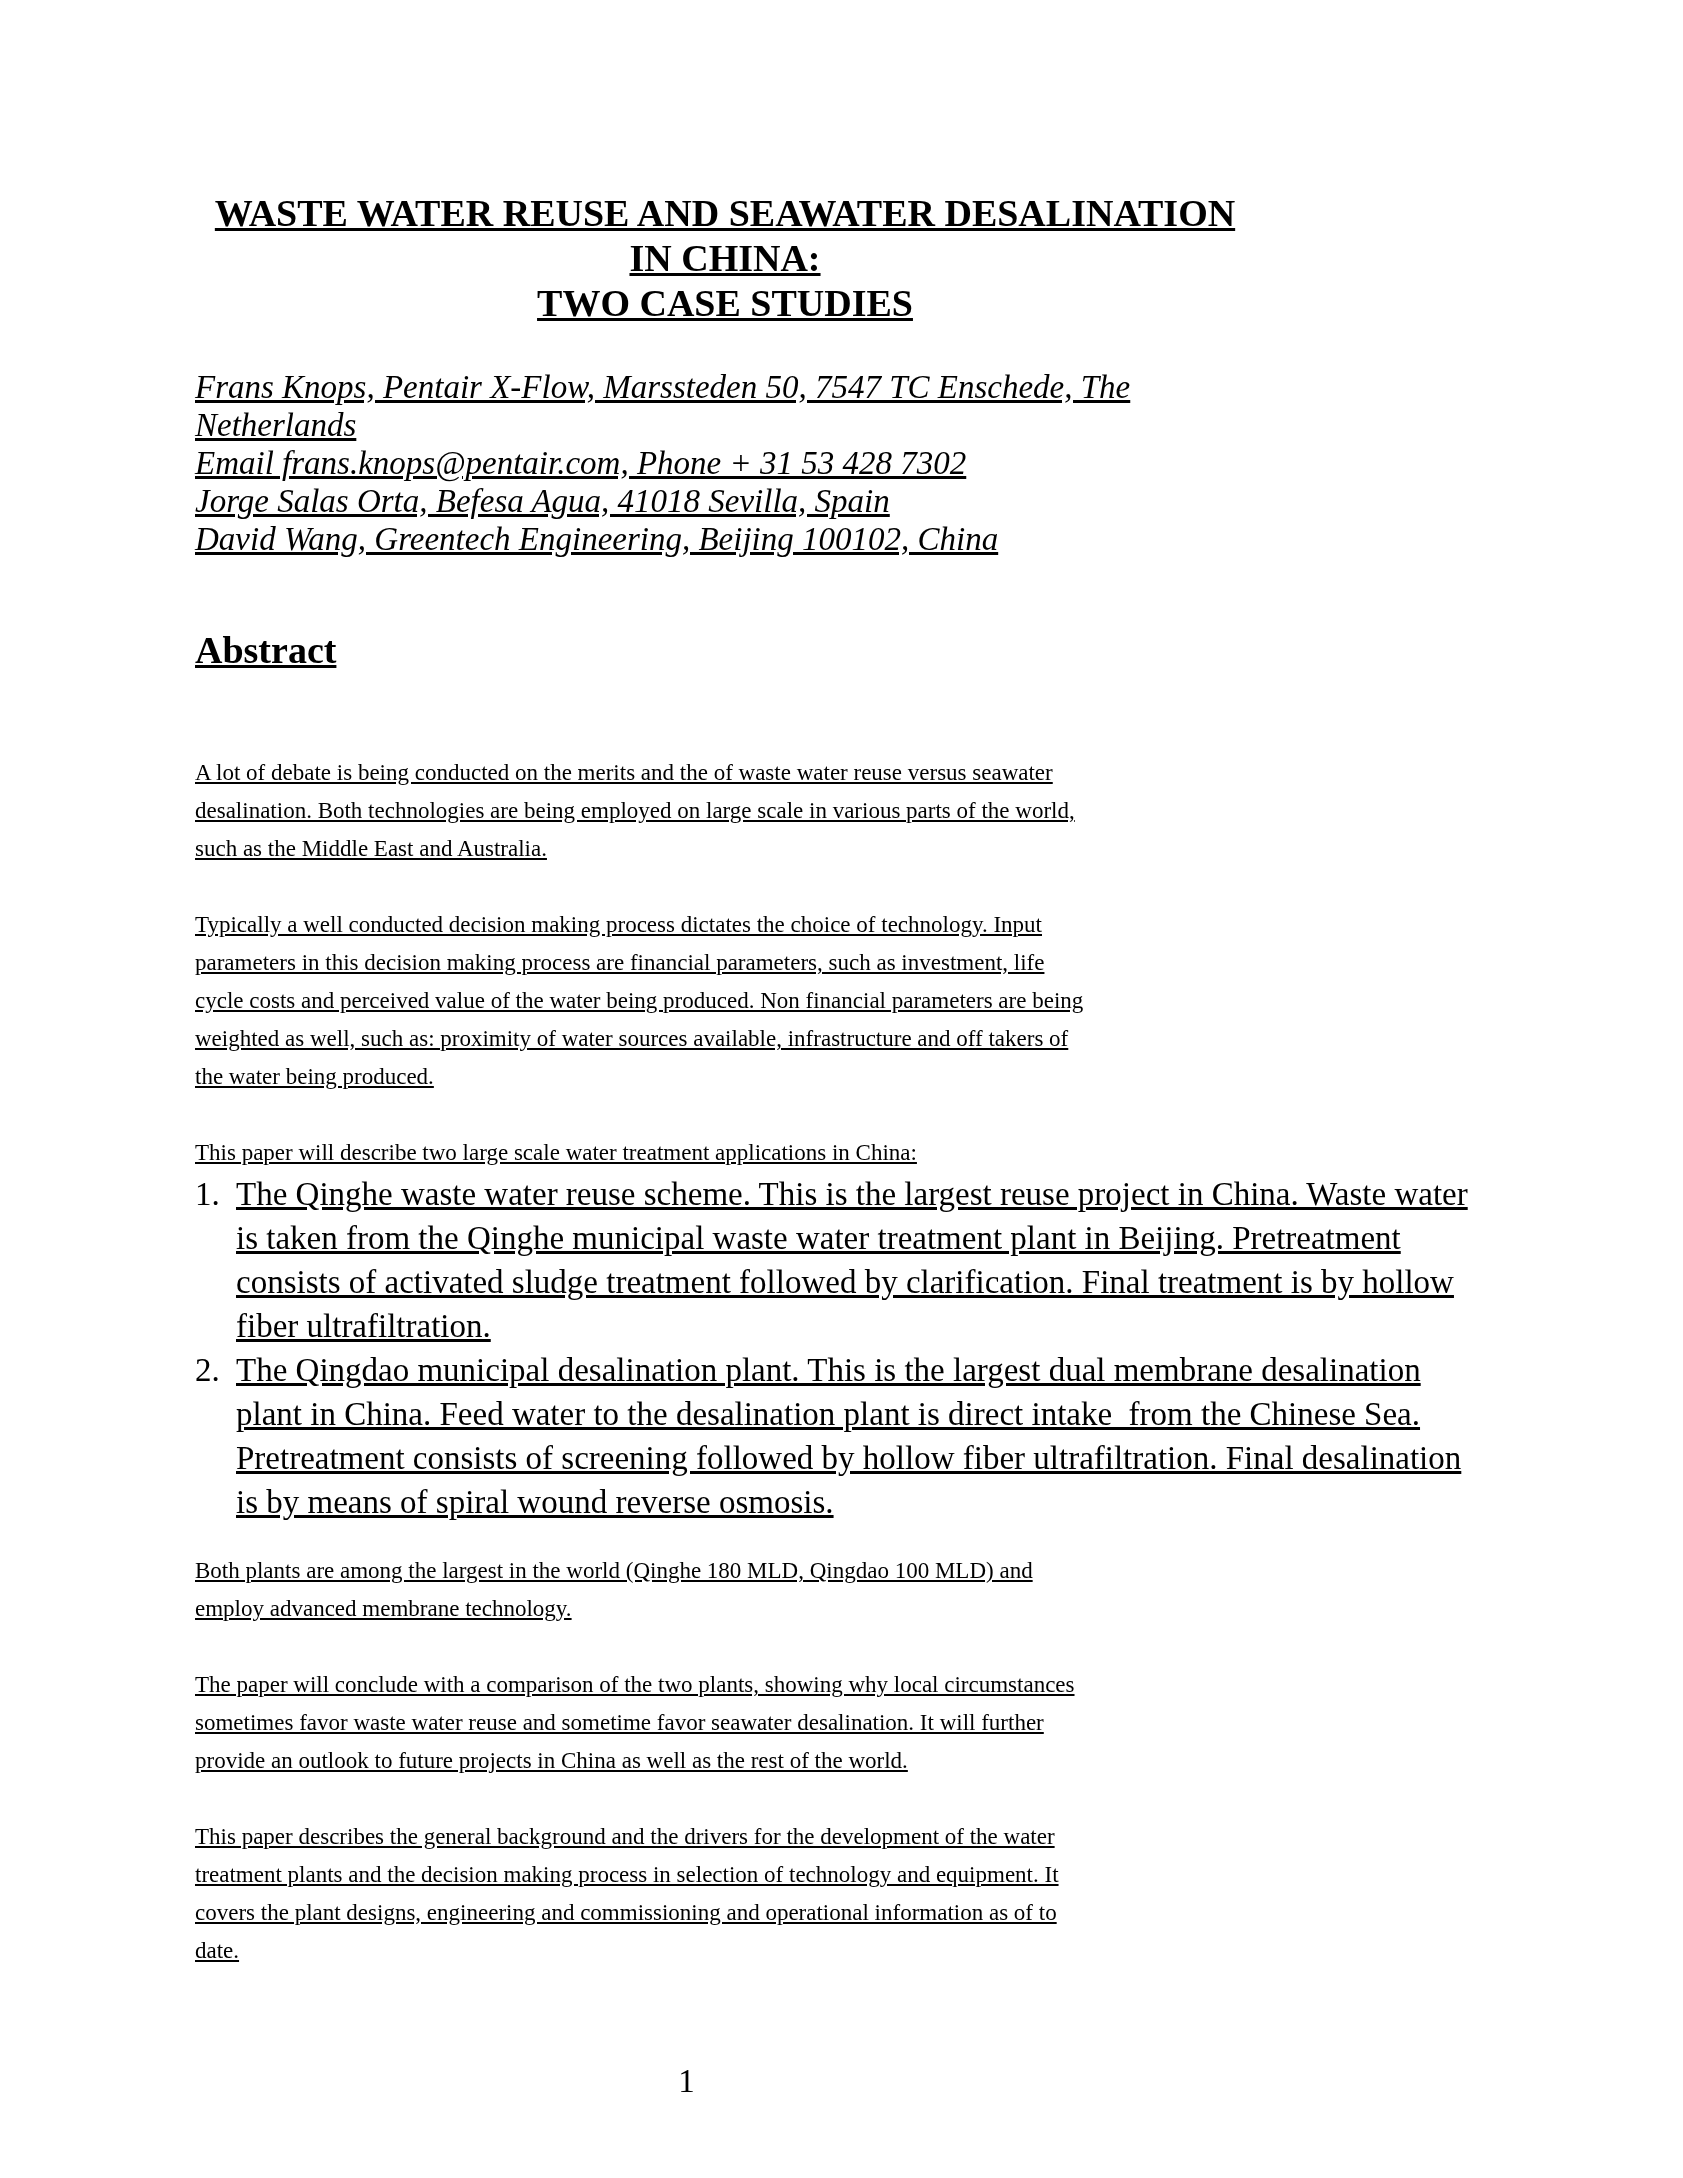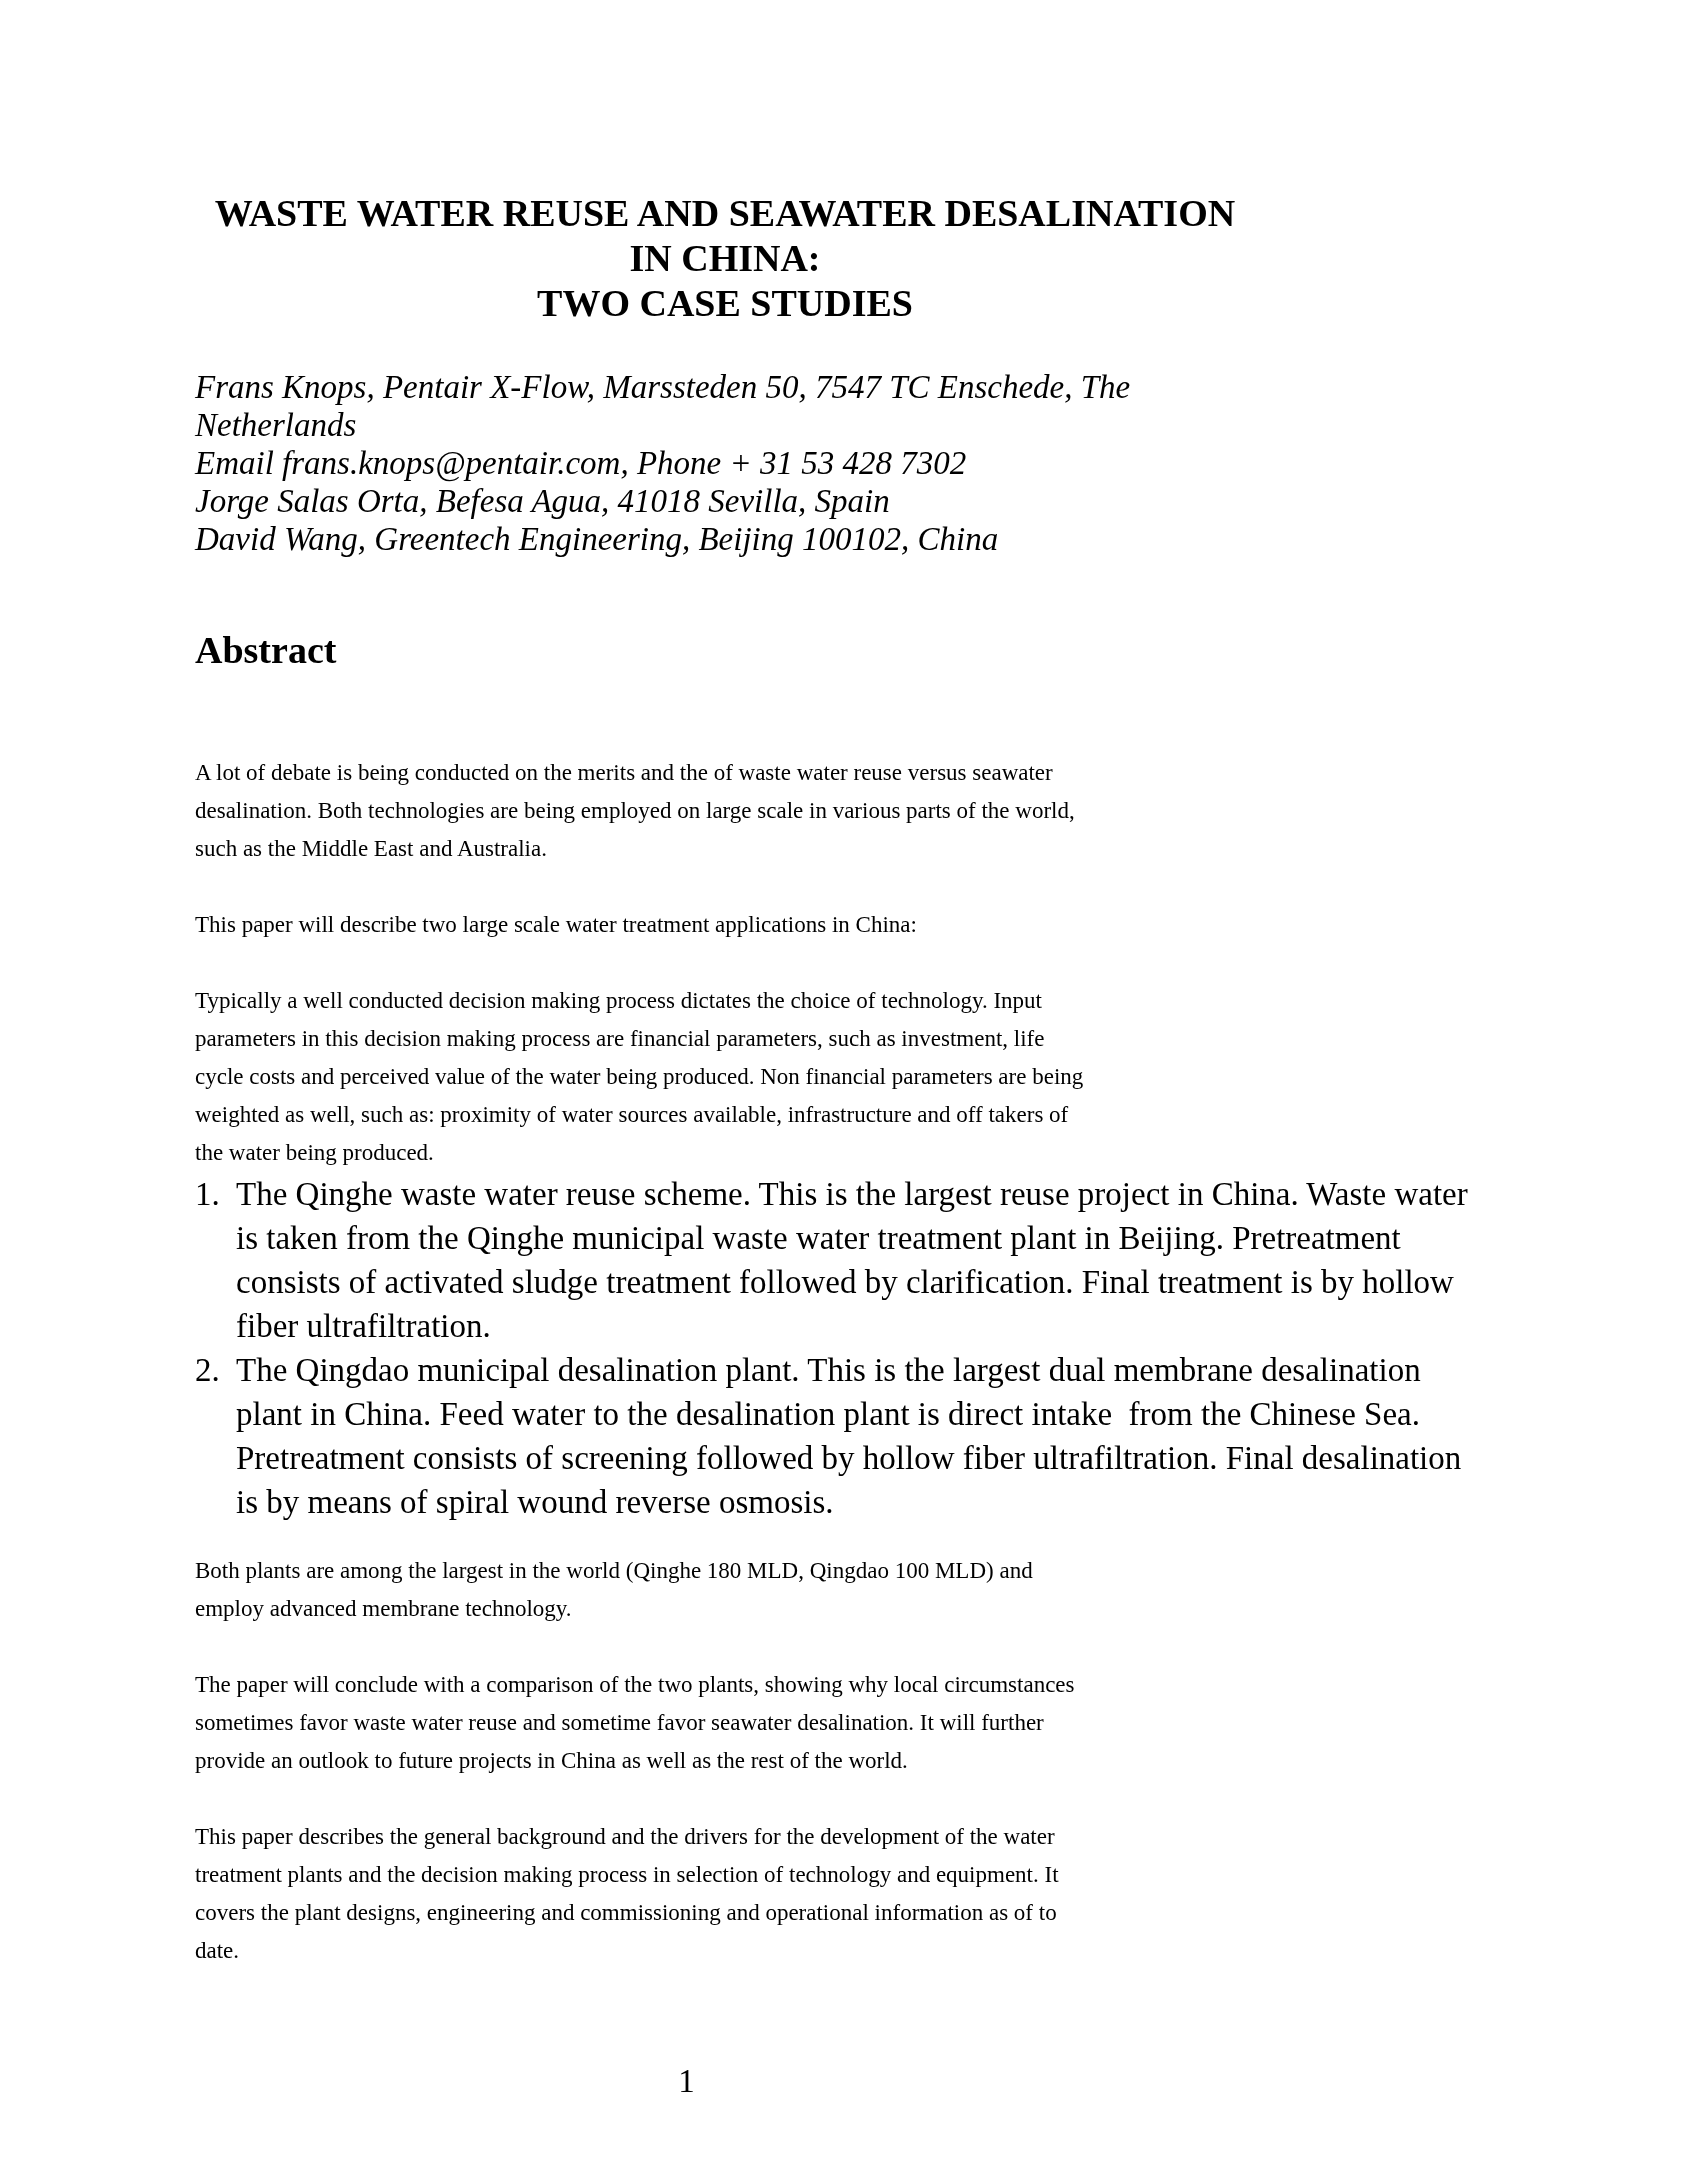--- a/index.html
+++ b/index.html
@@ -5,20 +5,21 @@
   html, body { margin: 0; padding: 0; background: #ffffff; }
   .page {
     position: relative;
     width: 1373px;
     height: 2178px;
     background: #ffffff;
     box-sizing: border-box;
     padding: 191px 118px 0 195px;
     font-family: "Liberation Serif", "DejaVu Serif", serif;
     color: #000000;
+    text-decoration: underline;
   }
   .doc-title {
     font-size: 38px;
     line-height: 45px;
     font-weight: bold;
     text-align: center;
     white-space: pre-line;
   }
   .authors {
     margin-top: 42px;
@@ -80,27 +81,27 @@
 Email frans.knops@pentair.com, Phone + 31 53 428 7302
 Jorge Salas Orta, Befesa Agua, 41018  Sevilla, Spain
 David Wang, Greentech Engineering, Beijing 100102, China</div>
 
   <div class="abstract-heading">Abstract</div>
 
   <div class="para first">A lot of debate is being conducted on the merits and the of waste water reuse versus seawater
 desalination. Both technologies are being employed on large scale in various parts of the world,
 such as the Middle East and Australia.</div>
 
-  <div class="para gap">This paper will describe two large scale water treatment applications in China:</div>
-
   <div class="para gap">Typically a well conducted decision making process dictates the choice of technology. Input
 parameters in this decision making process are financial parameters, such as investment, life
 cycle costs and perceived value of the water being produced. Non financial parameters are being
 weighted as well, such as: proximity of water sources available, infrastructure and off takers of
 the water being produced.</div>
+
+  <div class="para gap">This paper will describe two large scale water treatment applications in China:</div>
 
   <div class="numbered-list">
     <div class="list-item">
       <span class="num">1.</span>
       <div class="item-text">The Qinghe waste water reuse scheme. This is the largest reuse project in China. Waste water
 is taken from the Qinghe municipal waste water treatment plant in Beijing. Pretreatment
 consists of activated sludge treatment followed by clarification. Final treatment is by hollow
 fiber ultrafiltration.</div>
     </div>
     <div class="list-item">

